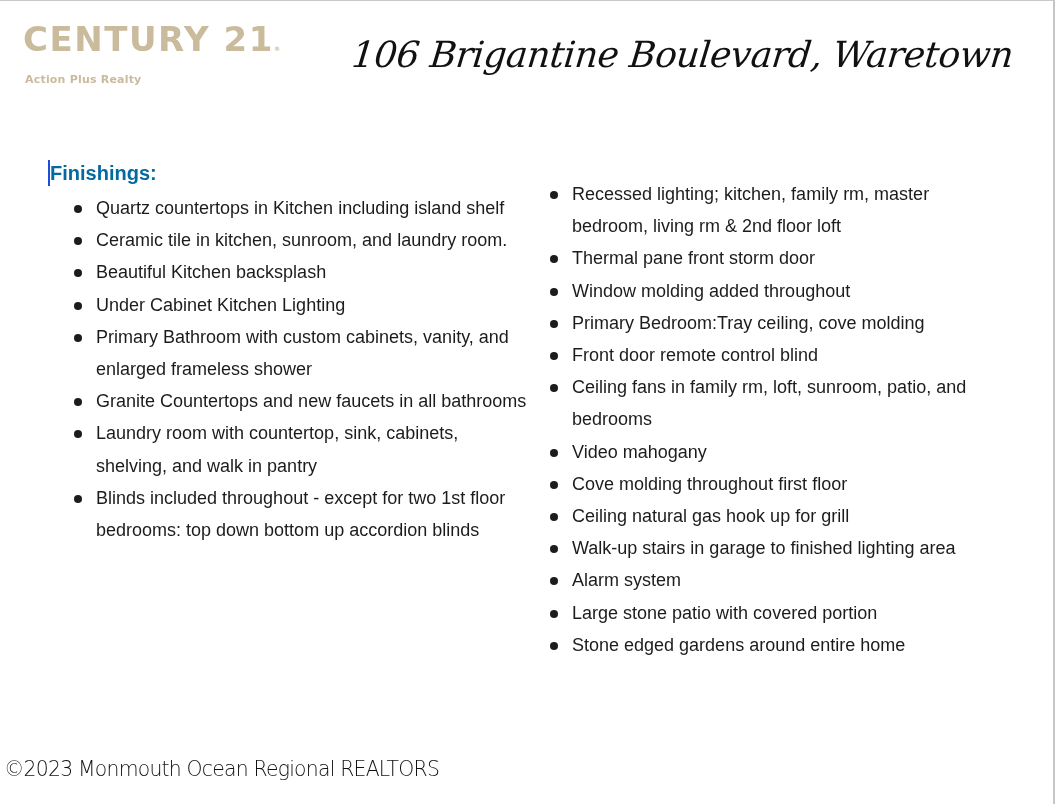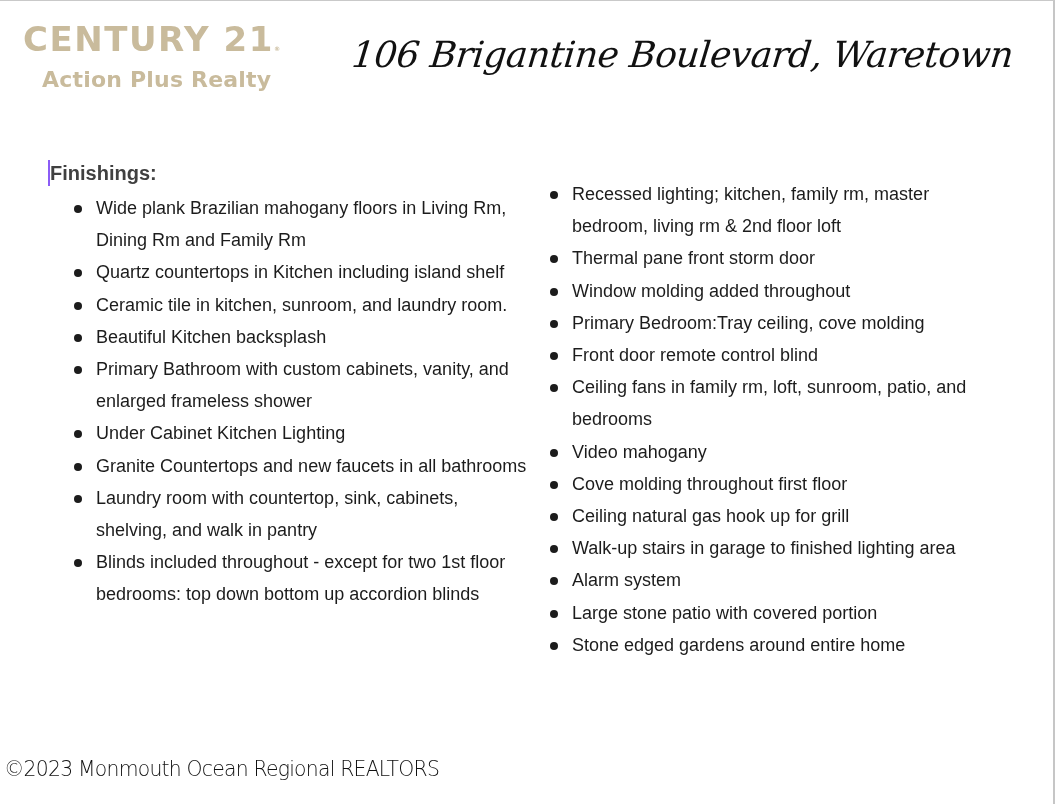--- a/index.html
+++ b/index.html
@@ -42,24 +42,24 @@
       transform-origin: left center;
     }
     .logo-main .reg {
       font-size: 6px;
       vertical-align: baseline;
       letter-spacing: 0;
     }
     .logo-sub {
       font-family: "DejaVu Sans", sans-serif;
       font-weight: bold;
-      font-size: 22px;
+      font-size: 11px;
       line-height: 22px;
       margin-top: 2px;
-      margin-left: 19px;
+      margin-left: 2px;
       letter-spacing: 0.2px;
       white-space: nowrap;
     }
     .address-title {
       position: absolute;
       left: 352px;
       top: 30px;
       font-family: "DejaVu Serif", serif;
       font-style: italic;
       font-size: 36px;
@@ -69,22 +69,22 @@
       letter-spacing: -0.5px;
       transform: skewX(-6deg);
     }
     .section-heading {
       position: absolute;
       left: 48px;
       top: 160px;
       font-weight: bold;
       font-size: 20px;
       line-height: 26px;
-      color: #404040;
-      border-left: 2px solid #8b5cf6;
+      color: #0369a1;
+      border-left: 2px solid #1d4ed8;
       padding-left: 0;
       margin: 0;
     }
     .list {
       position: absolute;
       margin: 0;
       padding: 0;
       list-style: none;
       font-size: 18px;
       line-height: 32.2px;
@@ -136,26 +136,25 @@
 <div class="logo">
   <div class="logo-main"><span>CENTURY 21</span><span class="reg">®</span></div>
   <div class="logo-sub">Action Plus Realty</div>
 </div>
 
 <div class="address-title">106 Brigantine Boulevard, Waretown</div>
 
 <h2 class="section-heading">Finishings:</h2>
 
 <ul class="list list-left">
-  <li><span class="bullet"></span><span>Wide plank Brazilian mahogany floors in Living Rm, Dining Rm and Family Rm</span></li>
   <li><span class="bullet"></span><span>Quartz countertops in Kitchen including island shelf</span></li>
   <li><span class="bullet"></span><span>Ceramic tile in kitchen, sunroom, and laundry room.</span></li>
   <li><span class="bullet"></span><span>Beautiful Kitchen backsplash</span></li>
+  <li><span class="bullet"></span><span>Under Cabinet Kitchen Lighting</span></li>
   <li><span class="bullet"></span><span>Primary Bathroom with custom cabinets, vanity, and enlarged frameless shower</span></li>
-  <li><span class="bullet"></span><span>Under Cabinet Kitchen Lighting</span></li>
   <li><span class="bullet"></span><span>Granite Countertops and new faucets in all bathrooms</span></li>
   <li><span class="bullet"></span><span>Laundry room with countertop, sink, cabinets, shelving, and walk in pantry</span></li>
   <li><span class="bullet"></span><span>Blinds included throughout - except for two 1st floor bedrooms: top down bottom up accordion blinds</span></li>
 </ul>
 
 <ul class="list list-right">
   <li><span class="bullet"></span><span>Recessed lighting; kitchen, family rm, master bedroom, living rm &amp; 2nd floor loft</span></li>
   <li><span class="bullet"></span><span>Thermal pane front storm door</span></li>
   <li><span class="bullet"></span><span>Window molding added throughout</span></li>
   <li><span class="bullet"></span><span>Primary Bedroom:Tray ceiling, cove molding</span></li>

